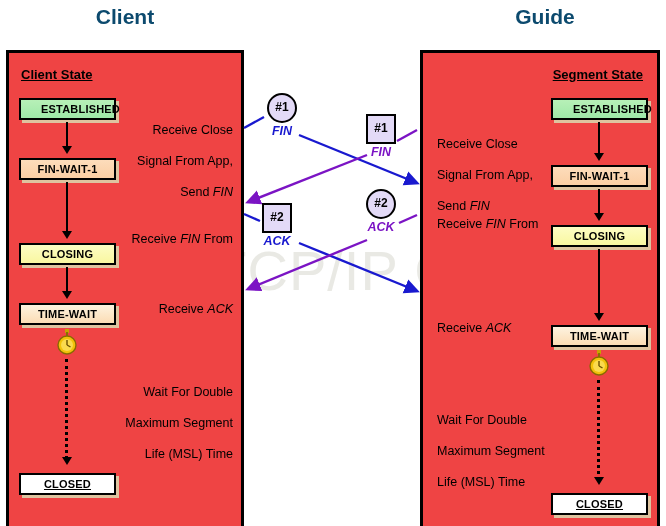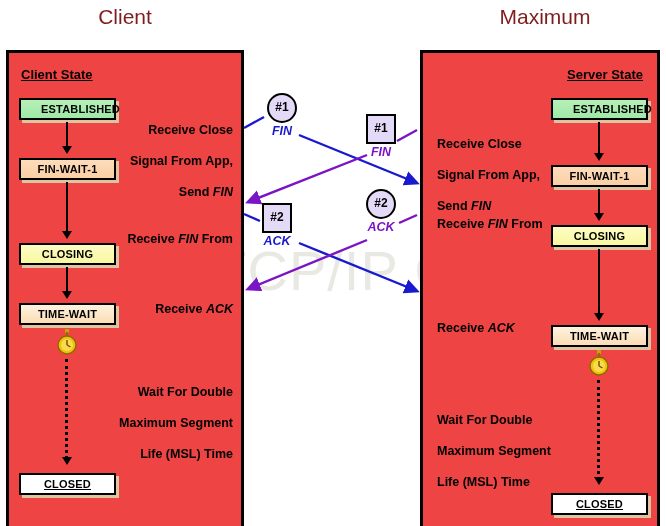--- a/index.html
+++ b/index.html
@@ -33,22 +33,22 @@
     white-space: nowrap;
     z-index: 0;
     user-select: none;
   }
 
   
   .col-title {
     position: absolute;
     top: 5px;
     font-size: 21px;
-    font-weight: normal;
-    color: #7f1d1d;
+    font-weight: bold;
+    color: #0c4a6e;
     text-align: center;
     z-index: 5;
   }
   #client-title { left: 40px;  width: 170px; }
   #server-title { left: 460px; width: 170px; }
 
   
   .panel {
     position: absolute;
     background: #ef4444;
@@ -109,21 +109,21 @@
     border-left: 3px dotted #000000;
   }
 
   
   .clock-icon { position: absolute; width: 22px; height: 26px; }
 
   
   .desc {
     position: absolute;
     font-size: 12.5px;
-    font-weight: bold;
+    font-weight: normal;
     color: #000000;
     line-height: 15.5px;
     white-space: pre-line;
   }
   .desc.right-al { text-align: right; }
   .desc.left-al  { text-align: left; }
   .desc em { font-style: italic; }
 
   
   .marker {
@@ -166,21 +166,21 @@
   }
 </style>
 </head>
 <body>
 
 <div id="stage">
 
   <div class="watermark">The TCP/IP Guide</div>
 
   <div class="col-title" id="client-title">Client</div>
-  <div class="col-title" id="server-title">Maximum</div>
+  <div class="col-title" id="server-title">Guide</div>
 
   <div class="panel" id="client-panel">
     <div class="panel-heading" style="left:12px; top:14px;">Client State</div>
 
     <div class="state-box fill-established" style="left:10px; top:45px; width:97px;">ESTABLISHED</div>
     <div class="state-box fill-finwait" style="left:10px; top:105px; width:97px;">FIN-WAIT-1</div>
     <div class="state-box fill-closing" style="left:10px; top:190px; width:97px;">CLOSING</div>
     <div class="state-box fill-timewait" style="left:10px; top:250px; width:97px;">TIME-WAIT</div>
     <div class="state-box fill-closed" style="left:10px; top:420px; width:97px;">CLOSED</div>
 
@@ -218,21 +218,21 @@
     </div>
 
     <div class="desc right-al" style="left:76px; top:316px; width:148px;">
       <span>Wait For Double</span><br>
       <span>Maximum Segment</span><br>
       <span>Life (MSL) Time</span>
     </div>
   </div>
 
   <div class="panel" id="server-panel">
-    <div class="panel-heading" style="right:14px; top:14px;">Server State</div>
+    <div class="panel-heading" style="right:14px; top:14px;">Segment State</div>
 
     <div class="state-box fill-established" style="left:128px; top:45px; width:97px;">ESTABLISHED</div>
     <div class="state-box fill-finwait" style="left:128px; top:112px; width:97px;">FIN-WAIT-1</div>
     <div class="state-box fill-closing" style="left:128px; top:172px; width:97px;">CLOSING</div>
     <div class="state-box fill-timewait" style="left:128px; top:272px; width:97px;">TIME-WAIT</div>
     <div class="state-box fill-closed" style="left:128px; top:440px; width:97px;">CLOSED</div>
 
     <div class="v-line" style="left:175px; top:69px; height:32px;"></div>
     <div class="v-arrowhead" style="left:171px; top:100px;"></div>
     <div class="v-line" style="left:175px; top:136px; height:25px;"></div>

